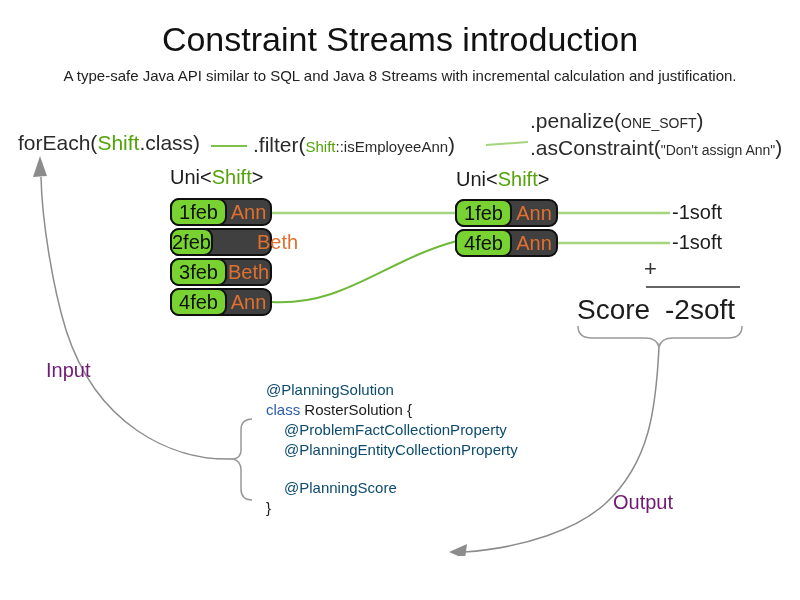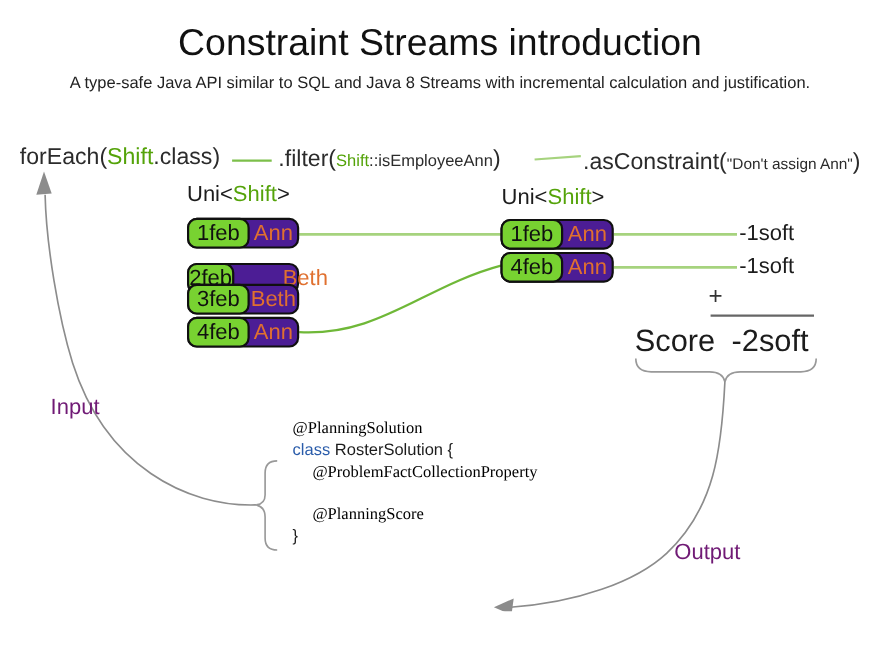--- a/index.html
+++ b/index.html
@@ -11,41 +11,41 @@
   .abs{position:absolute;white-space:nowrap;}
   .title{width:800px;text-align:center;font-size:34px;letter-spacing:0;color:#111;}
   .subtitle{width:800px;text-align:center;font-size:15px;color:#222;}
   .expr{font-size:21px;color:#2b2b2b;}
   .expr .sm{font-size:15px;}
   .expr .xs{font-size:14px;}
   .green{color:#54a309;}
   .uni{font-size:20px;color:#1c1c1c;}
   .card{
     position:absolute;width:102px;height:28px;box-sizing:border-box;
-    background:#4c1d95;border:2px solid #101010;border-radius:9px;display:flex;
+    background:#404040;border:2px solid #101010;border-radius:9px;display:flex;
   }
   .card .date{
     width:57px;height:28px;margin:-2px 0 -2px -2px;box-sizing:border-box;
     background:#78d231;border:2px solid #101010;border-radius:9px;
     display:flex;align-items:center;justify-content:center;
     font-size:20px;color:#101010;
   }
   .card .name{
     flex:1;display:flex;align-items:center;justify-content:center;
     font-size:20px;color:#e0702f;
   }
   .penalty{font-size:20px;color:#1c1c1c;}
   .plus{font-size:22px;color:#333;}
   .scoretxt{font-size:28px;color:#1c1c1c;}
   .flowlabel{font-size:20px;color:#701a75;}
   .code{font-size:15px;line-height:20px;color:#1c1c1c;}
   .code .cl{height:20px;}
   .code .ind{padding-left:18px;}
   .code .gap{margin-top:18px;}
-  .code .ann{color:#000000;font-family:Liberation Serif, serif;}
+  .code .ann{color:#0c4a6e;}
   .code .kw{color:#2a5caa;font-weight:normal;}
   .code .var{color:#7b3f98;}
   .code .typ{color:#54a309;}
 </style>
 </head>
 <body>
 
 <div id="stage">
 
   <svg id="overlay">
@@ -68,32 +68,33 @@
     <polygon points="40,156 33,177 47,176" fill="#8c8c8c"></polygon>
   </svg>
 
   <div class="abs title" style="top:20px;left:0;">Constraint Streams introduction</div>
   <div class="abs subtitle" style="top:67px;left:0;">A type-safe Java API similar to SQL and Java 8 Streams with incremental calculation and justification.</div>
 
   <div class="abs expr" style="left:18px;top:131px;"><span>forEach(</span><span class="green">Shift</span><span>.class)</span></div>
 
   <div class="abs expr" style="left:253px;top:133px;"><span>.filter(</span><span class="sm green">Shift</span><span class="sm">::isEmployeeAnn</span><span>)</span></div>
 
+  <div class="abs expr" style="left:530px;top:109px;"><span>.penalize(</span><span class="xs">ONE_SOFT</span><span>)</span></div>
 
   <div class="abs expr" style="left:530px;top:136px;"><span>.asConstraint(</span><span class="xs">"Don't assign Ann"</span><span>)</span></div>
 
   <div class="abs uni" style="left:170px;top:166px;"><span>Uni&lt;</span><span class="green">Shift</span><span>&gt;</span></div>
 
   <div class="abs uni" style="left:456px;top:168px;"><span>Uni&lt;</span><span class="green">Shift</span><span>&gt;</span></div>
 
   <div class="card" style="left:170px;top:198px;">
       <span class="date">1feb</span>
       <span class="name">Ann</span>
     </div>
-  <div class="card" style="left:170px;top:239px;gap:44px;">
+  <div class="card" style="left:170px;top:228px;gap:44px;">
       <span class="date">2feb</span>
       <span class="name">Beth</span>
     </div>
   <div class="card" style="left:170px;top:258px;">
       <span class="date">3feb</span>
       <span class="name">Beth</span>
     </div>
   <div class="card" style="left:170px;top:288px;">
       <span class="date">4feb</span>
       <span class="name">Ann</span>
@@ -115,17 +116,18 @@
   <div class="abs scoretxt" style="left:577px;top:294px;">Score</div>
   <div class="abs scoretxt" style="left:665px;top:294px;">-2soft</div>
 
   <div class="abs flowlabel" style="left:46px;top:359px;">Input</div>
   <div class="abs flowlabel" style="left:613px;top:491px;">Output</div>
 
   <div class="abs code" style="left:266px;top:380px;">
     <div class="cl"><span class="ann">@PlanningSolution</span></div>
     <div class="cl"><span class="kw">class</span><span> RosterSolution {</span></div>
     <div class="cl ind"><span class="ann">@ProblemFactCollectionProperty</span></div>
+    <div class="cl ind"><span class="ann">@PlanningEntityCollectionProperty</span></div>
     <div class="cl ind gap"><span class="ann">@PlanningScore</span></div>
     <div class="cl"><span>}</span></div>
   </div>
 
 </div>
 
 </body></html>

